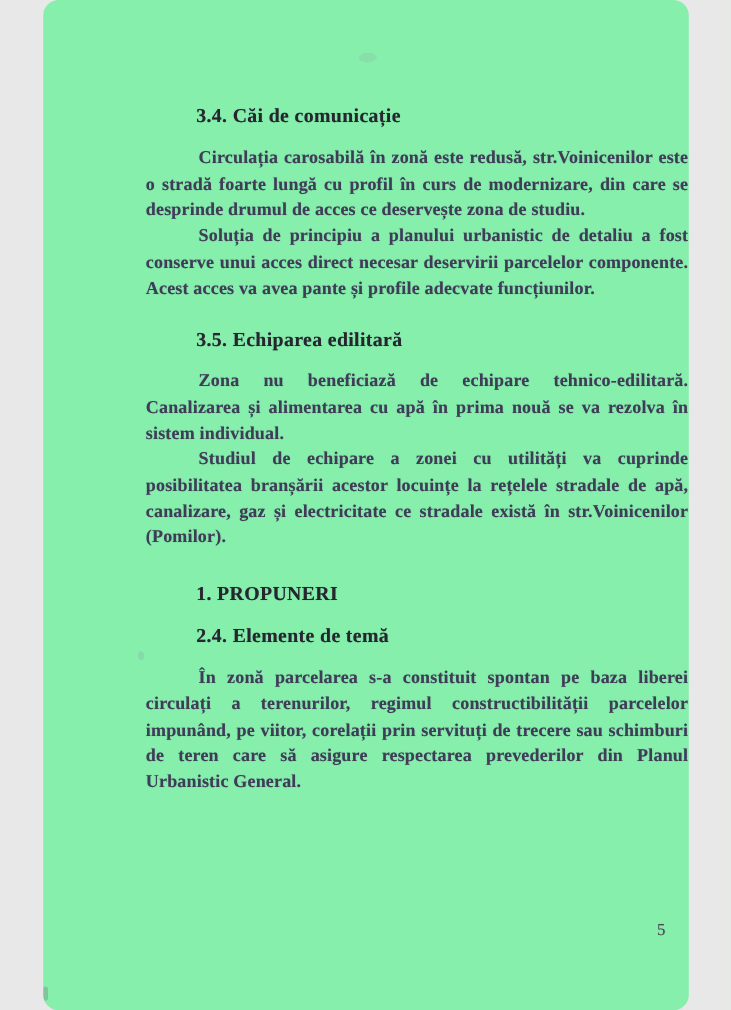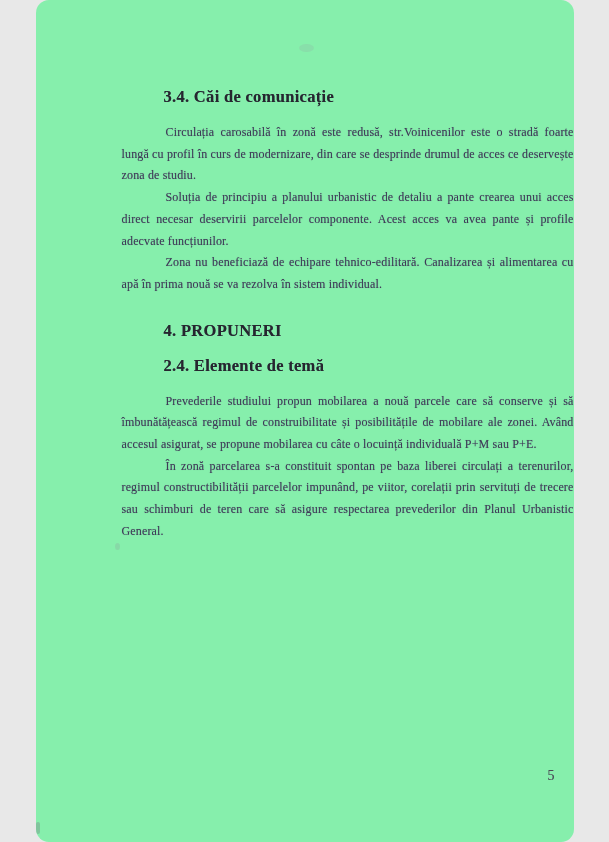--- a/index.html
+++ b/index.html
@@ -30,27 +30,28 @@
     line-height: 18px;
     color: #26262f;
     letter-spacing: 0.3px;
     text-shadow: 0 0 0.6px rgba(40, 40, 70, 0.55);
   }
   .section-heading.gap-before-small { margin-top: 22px; }
   .section-heading.gap-before-large { margin-top: 26px; }
   .section-heading.gap-before-mid   { margin-top: 17px; }
   .body-paragraph {
     margin: 0;
-    font-size: 12px;
+    font-size: 15px;
     line-height: 21.7px;
     color: #3d3d56;
     text-align: justify;
     text-indent: 44px;
     letter-spacing: 0.15px;
     text-shadow: 0 0 0.7px rgba(90, 70, 120, 0.5);
+    font-weight: bold;
   }
   .page-number {
     position: absolute;
     left: 512px;
     top: 768px;
     font-size: 14px;
     color: #4a4a55;
     text-shadow: 0 0 0.6px rgba(80, 80, 100, 0.5);
   }
   
@@ -83,28 +84,29 @@
   }
 </style>
 </head>
 <body>
 
 <div class="page">
   <div class="content">
 
     <h2 class="section-heading">3.4. Căi de comunicație</h2>
     <p class="body-paragraph">Circulația carosabilă în zonă este redusă, str.Voinicenilor este o stradă foarte lungă cu profil în curs de modernizare, din care se desprinde drumul de acces ce deservește zona de studiu.</p>
-    <p class="body-paragraph">Soluția de principiu a planului urbanistic de detaliu a pante crearea unui acces direct necesar deservirii parcelelor componente. Acest acces va avea pante și profile adecvate funcțiunilor.</p>
+    <p class="body-paragraph">Soluția de principiu a planului urbanistic de detaliu a fost conserve unui acces direct necesar deservirii parcelelor componente. Acest acces va avea pante și profile adecvate funcțiunilor.</p>
 
+    <h2 class="section-heading gap-before-small">3.5. Echiparea edilitară</h2>
     <p class="body-paragraph">Zona nu beneficiază de echipare tehnico-edilitară. Canalizarea și alimentarea cu apă în prima nouă se va rezolva în sistem individual.</p>
+    <p class="body-paragraph">Studiul de echipare a zonei cu utilități va cuprinde posibilitatea branșării acestor locuințe la rețelele stradale de apă, canalizare, gaz și electricitate ce stradale există în str.Voinicenilor (Pomilor).</p>
 
-    <h2 class="section-heading gap-before-large">4. PROPUNERI</h2>
+    <h2 class="section-heading gap-before-large">1. PROPUNERI</h2>
 
     <h2 class="section-heading gap-before-mid">2.4. Elemente de temă</h2>
-    <p class="body-paragraph">Prevederile studiului propun mobilarea a nouă parcele care să conserve și să îmbunătățească regimul de construibilitate și posibilitățile de mobilare ale zonei. Având accesul asigurat, se propune mobilarea cu câte o locuință individuală P+M sau P+E.</p>
     <p class="body-paragraph">În zonă parcelarea s-a constituit spontan pe baza liberei circulați a terenurilor, regimul constructibilității parcelelor impunând, pe viitor, corelații prin servituți de trecere sau schimburi de teren care să asigure respectarea prevederilor din Planul Urbanistic General.</p>
 
   </div>
 
   <div class="page-number">5</div>
 
   <div class="artifact-left-edge"></div>
   <div class="artifact-top-smudge"></div>
   <div class="artifact-margin-dot"></div>
 </div>

